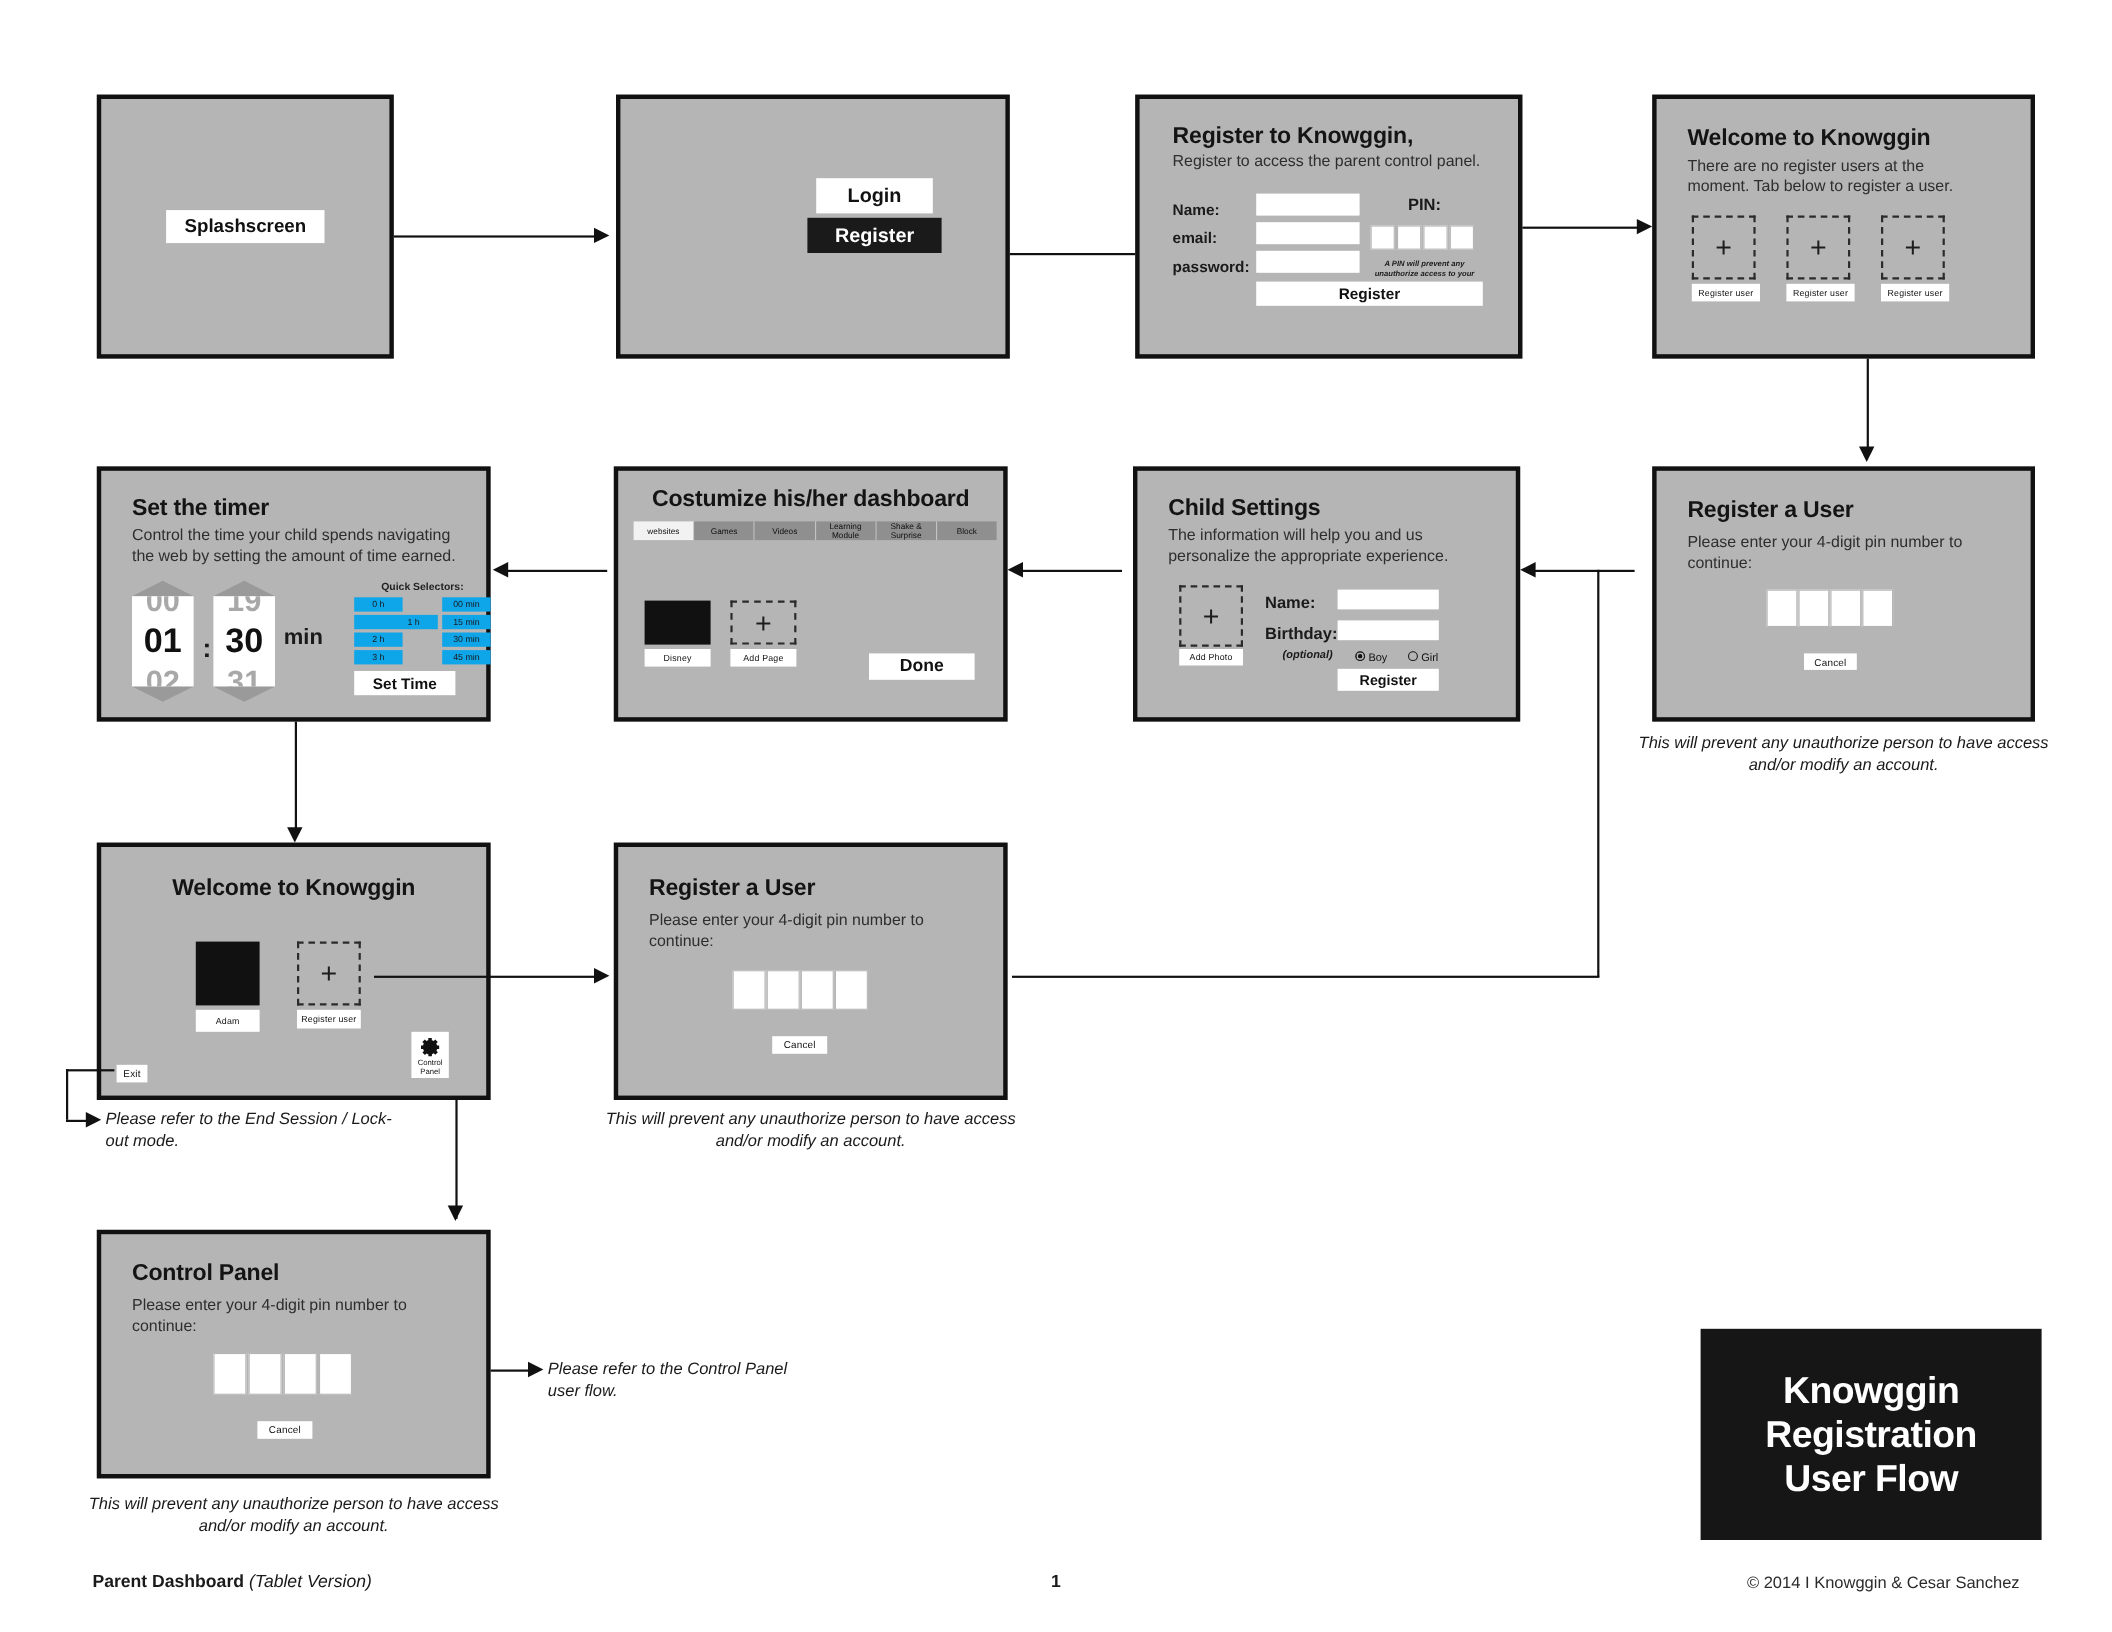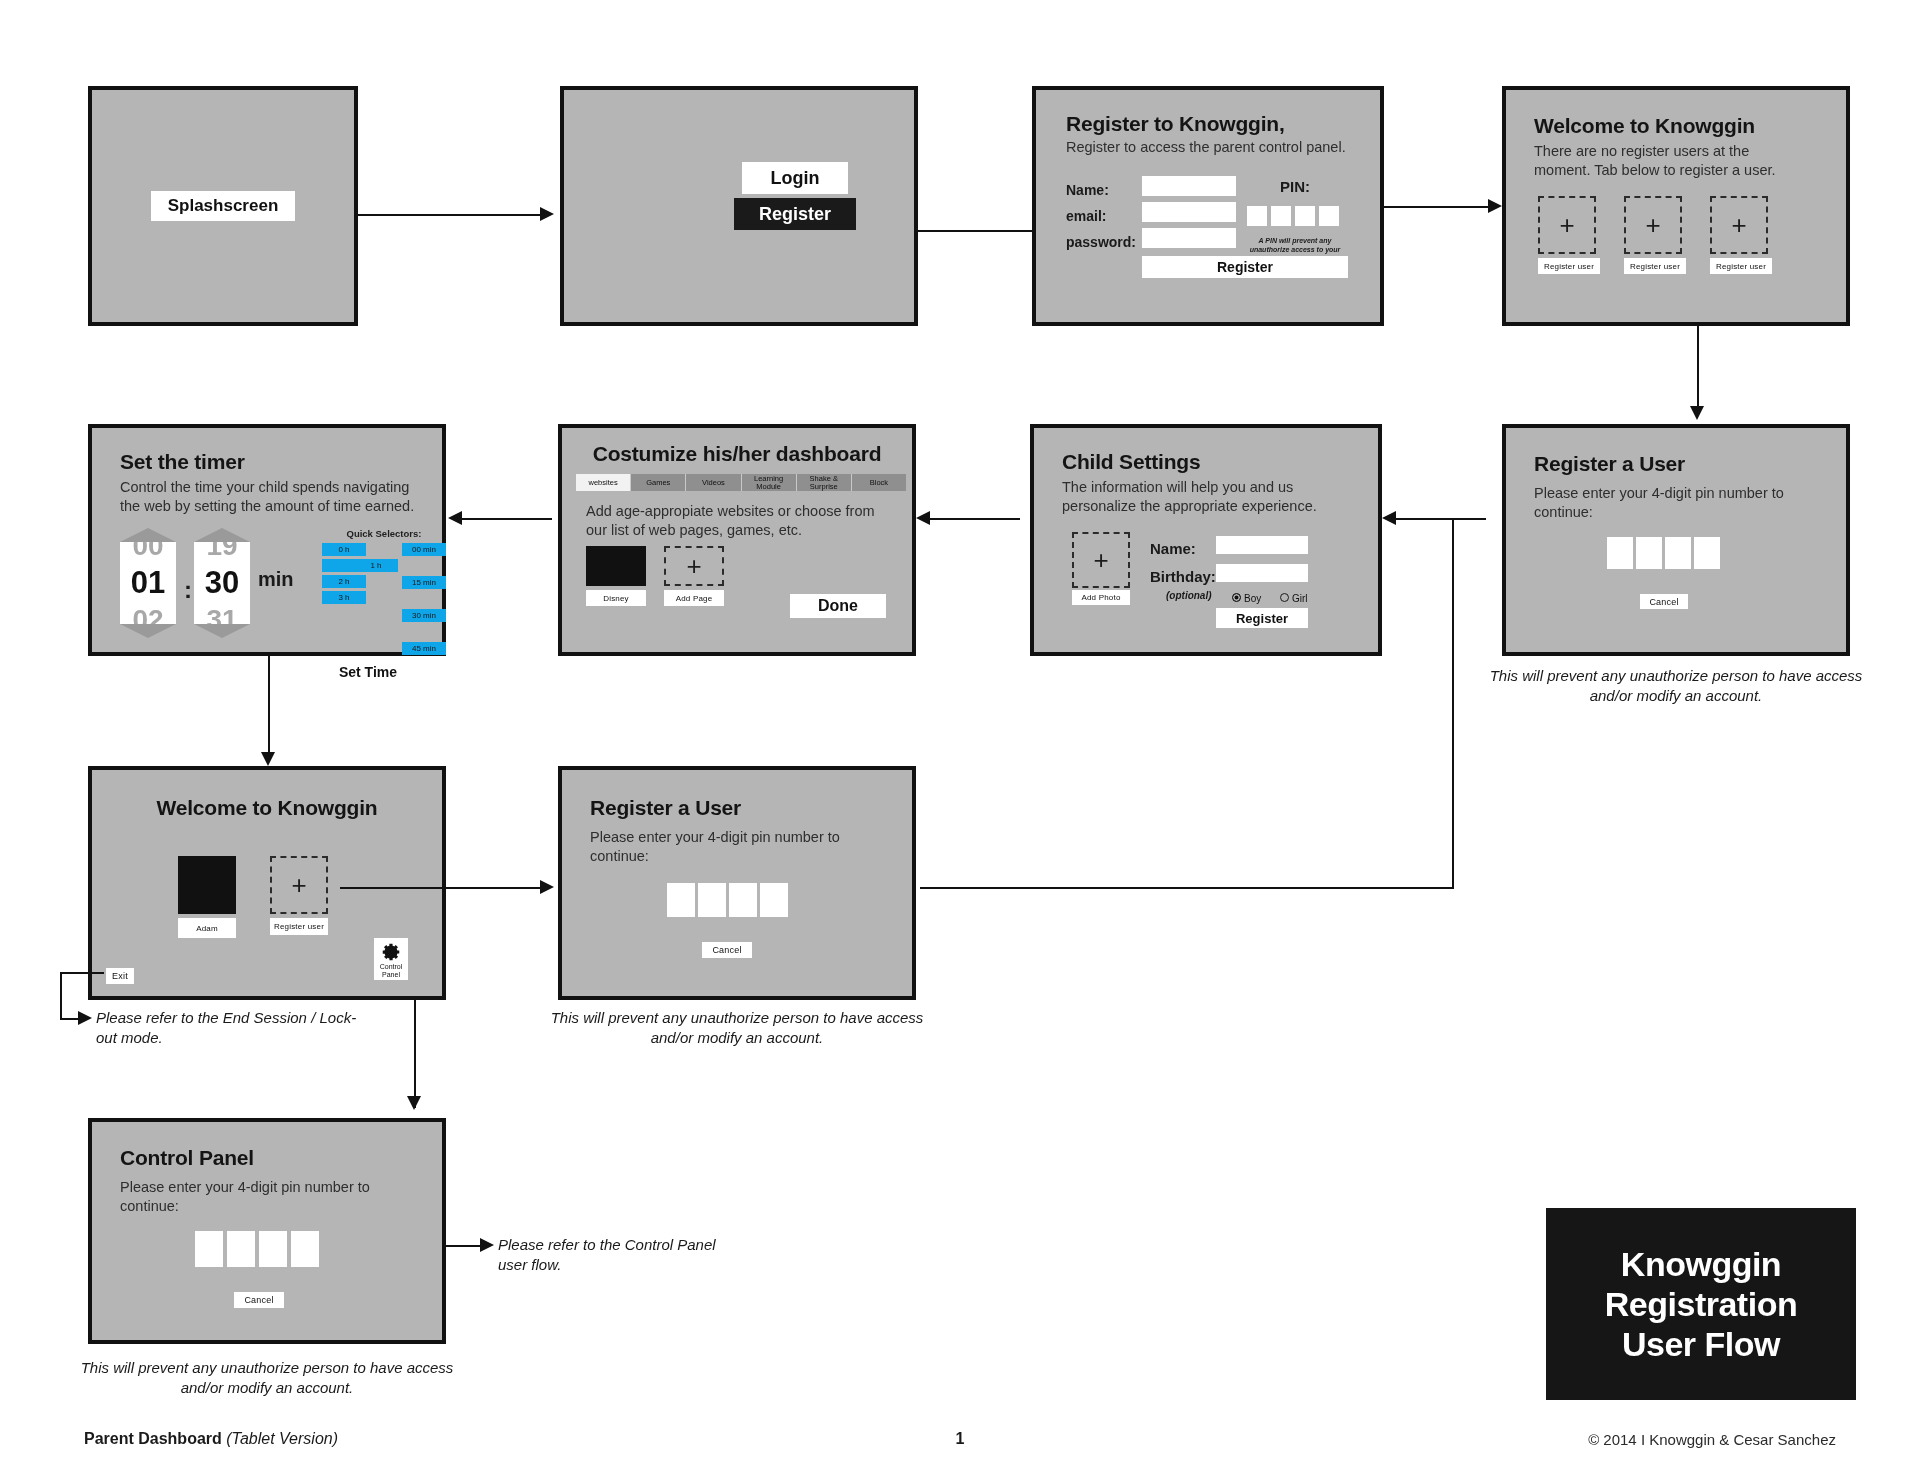--- a/index.html
+++ b/index.html
@@ -338,21 +338,21 @@
 
       <div style="position:absolute; left:230px; top:100px;">
         <div class="qs-label" style="text-align:center; margin-bottom:4px;">Quick Selectors:</div>
         <div style="display:flex; gap:4px;">
           <div style="display:flex; flex-direction:column; gap:3px;">
             <div class="qs-btn" style="width:44px;height:13px;">0 h</div>
             <div class="qs-btn" style="width:44px;height:13px;padding-left:32px;">1 h</div>
             <div class="qs-btn" style="width:44px;height:13px;">2 h</div>
             <div class="qs-btn" style="width:44px;height:13px;">3 h</div>
           </div>
-          <div style="display:flex; flex-direction:column; gap:20px;">
+          <div style="display:flex; flex-direction:column; gap:3px;">
             <div class="qs-btn" style="width:44px;height:13px;">00 min</div>
             <div class="qs-btn" style="width:44px;height:13px;">15 min</div>
             <div class="qs-btn" style="width:44px;height:13px;">30 min</div>
             <div class="qs-btn" style="width:44px;height:13px;">45 min</div>
           </div>
         </div>
         <div class="chip" style="width:92px;height:22px;margin-top:6px;margin-left:0;font-size:14px;font-weight:bold;">Set Time</div>
       </div>
     </div>
   </div>
@@ -366,21 +366,20 @@
 
       <div class="tabstrip" style="position:absolute; left:14px; top:46px; width:330px; height:17px;">
         <div class="tab active" style="flex:1;">websites</div>
         <div class="tab" style="flex:1;">Games</div>
         <div class="tab" style="flex:1;">Videos</div>
         <div class="tab" style="flex:1;">Learning Module</div>
         <div class="tab" style="flex:1;">Shake &amp; Surprise</div>
         <div class="tab" style="flex:1; border-right:none;">Block</div>
       </div>
 
-      <div class="scr-sub" style="position:absolute; left:24px; top:74px; width:296px;">Add age-appropiate websites or choose from our list of web pages, games, etc.</div>
 
       <div style="position:absolute; left:24px; top:118px; display:flex; gap:18px;">
         <div>
           <div style="width:60px;height:40px;background:#111;"></div>
           <div class="tiny-btn" style="width:60px;height:16px;margin-top:4px;">Disney</div>
         </div>
         <div>
           <div class="dashed" style="width:60px;height:40px;">
               <span class="plus">+</span>
             </div>

